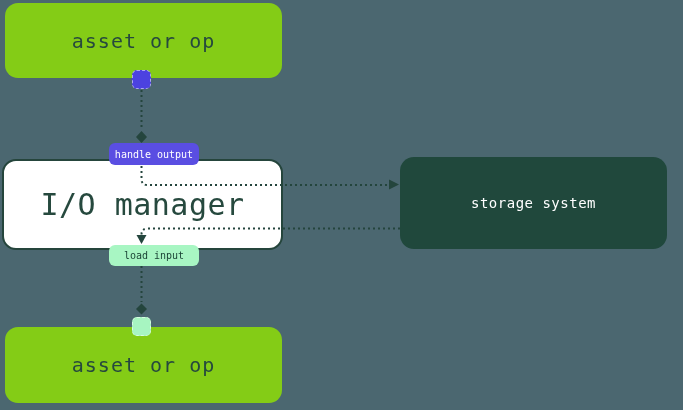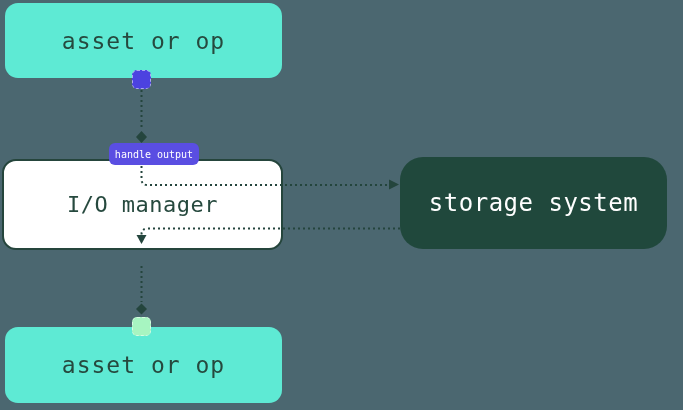--- a/index.html
+++ b/index.html
@@ -19,49 +19,49 @@
     display: flex;
     align-items: center;
     justify-content: center;
     box-sizing: border-box;
     z-index: 1;
   }
   .node-asset {
     left: 5px;
     width: 277px;
     height: 75px;
-    background: #5eead4;
+    background: #84cc16;
     border-radius: 13px;
     color: #26493e;
-    font-size: 23px;
+    font-size: 20px;
     letter-spacing: 1px;
   }
   .node-asset-top { top: 3px; }
   .node-asset-bottom { top: 327px; height: 76px; }
   .node-io {
     left: 2px;
     top: 159px;
     width: 281px;
     height: 91px;
     background: #ffffff;
     border: 2px solid #25453c;
     border-radius: 14px;
     color: #26493e;
-    font-size: 22px;
+    font-size: 30px;
     letter-spacing: 0.5px;
   }
   .node-storage {
     left: 400px;
     top: 157px;
     width: 267px;
     height: 92px;
     background: #20483c;
-    border-radius: 23px;
+    border-radius: 14px;
     color: #ffffff;
-    font-size: 24px;
+    font-size: 14px;
     letter-spacing: 0.5px;
   }
   .edges-overlay {
     position: absolute;
     left: 0;
     top: 0;
     width: 683px;
     height: 410px;
     z-index: 2;
     pointer-events: none;
@@ -146,14 +146,17 @@
     </g>
   </svg>
 
   <div class="handle handle-output"></div>
   <div class="handle handle-input"></div>
 
   <div class="edge-label edge-label-handle-output">
     <span>handle output</span>
   </div>
 
+  <div class="edge-label edge-label-load-input">
+    <span>load input</span>
+  </div>
 
 </div>
 
 </body></html>

